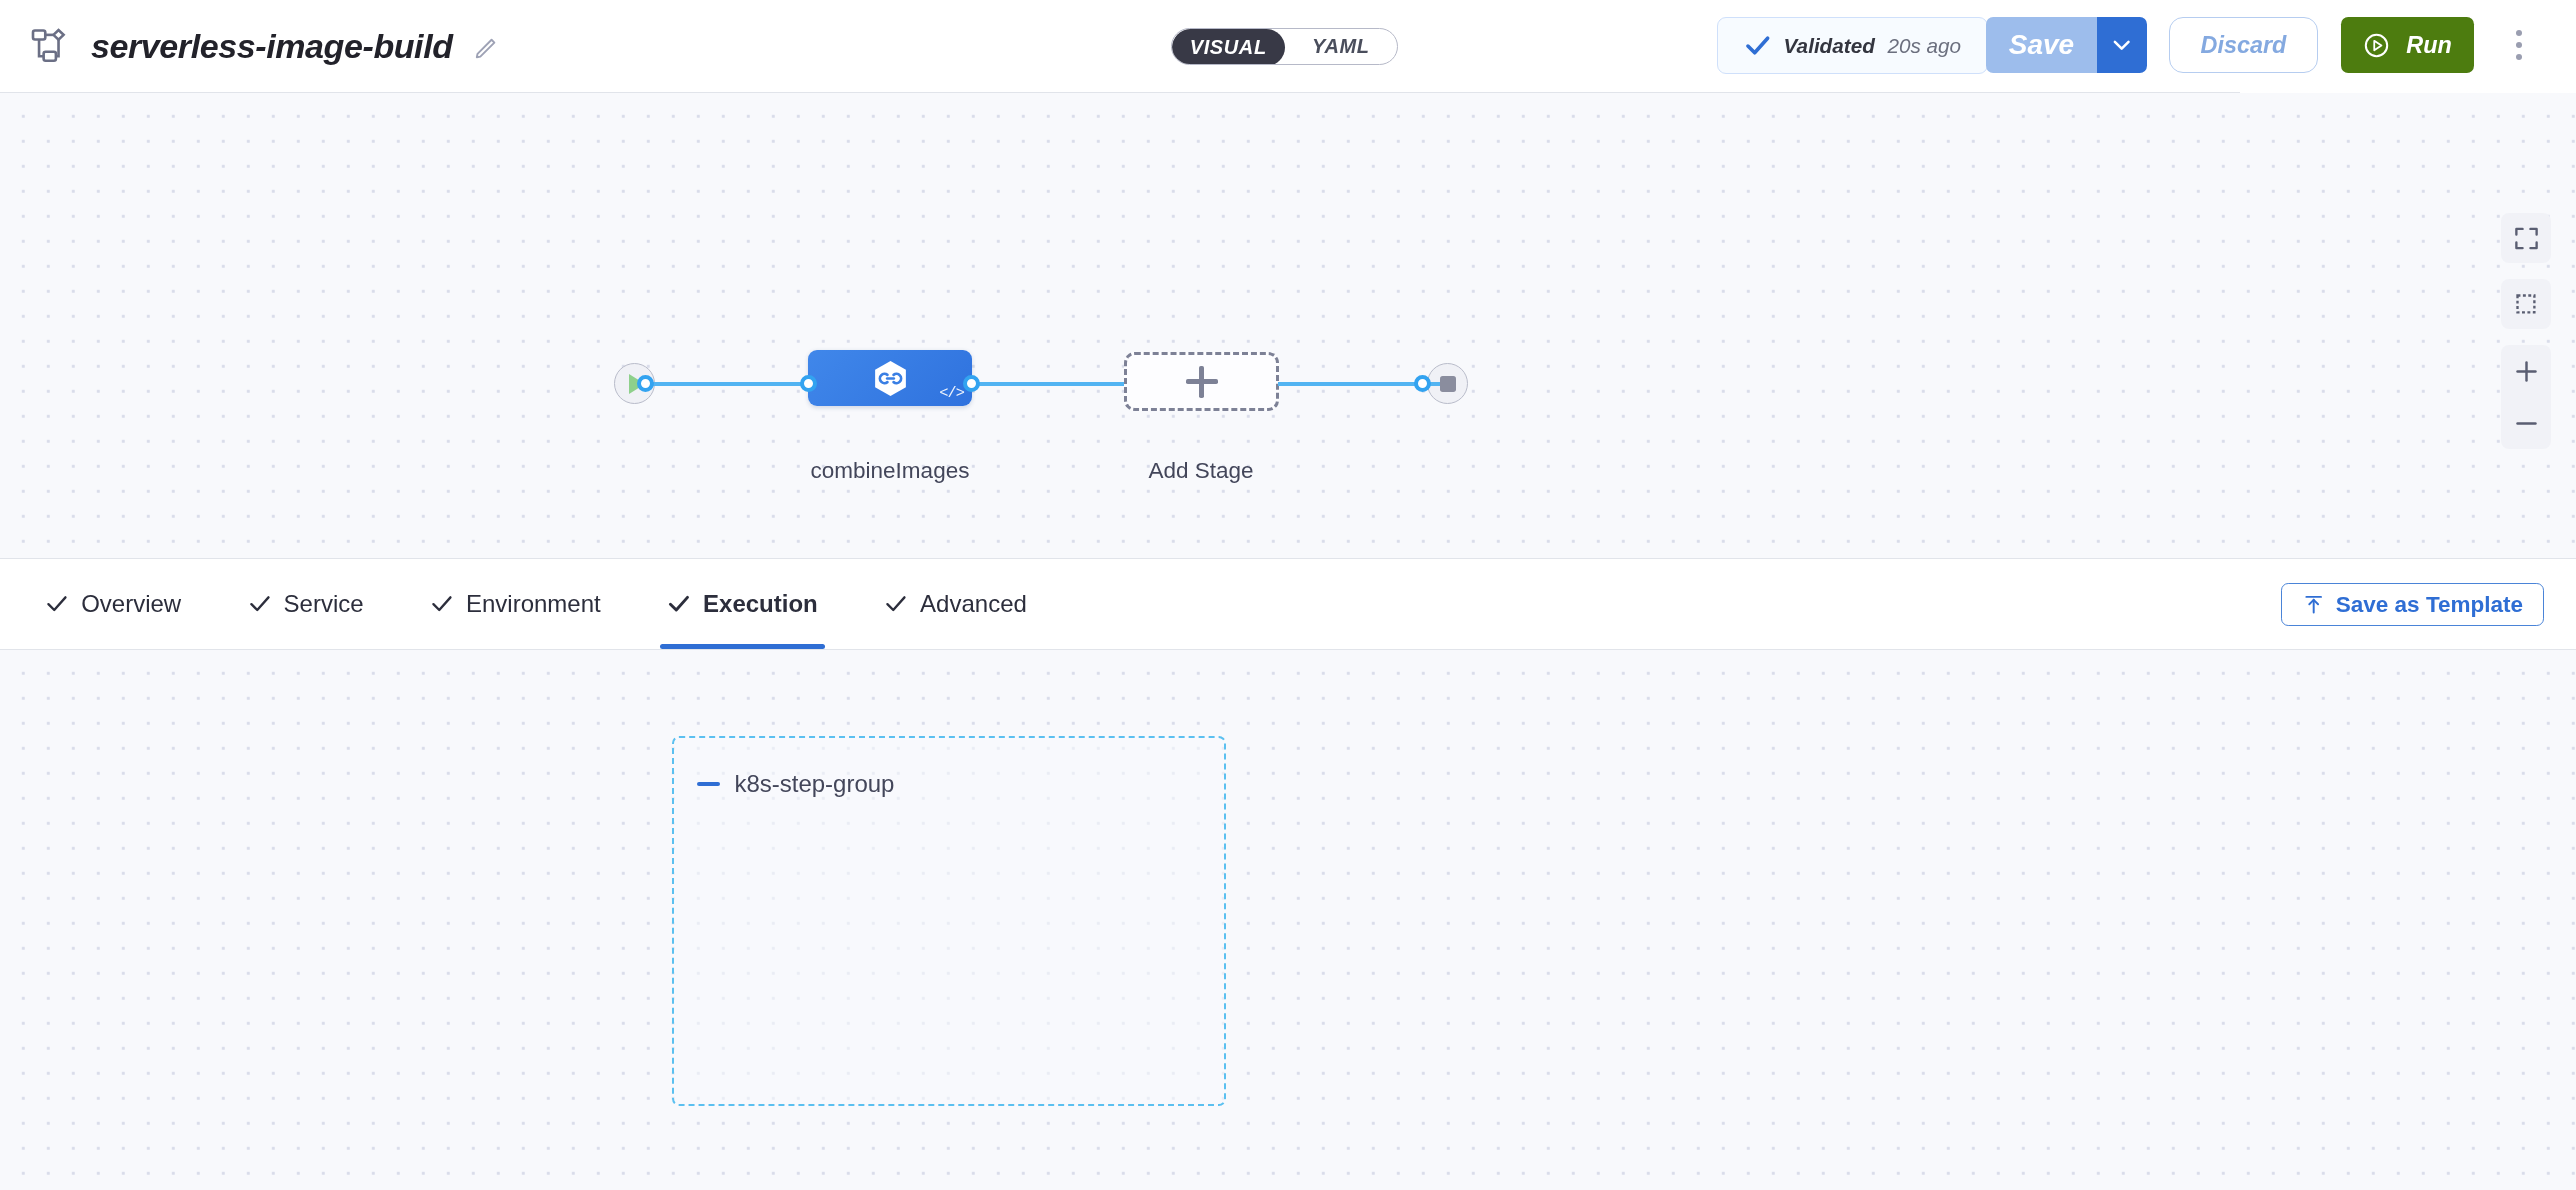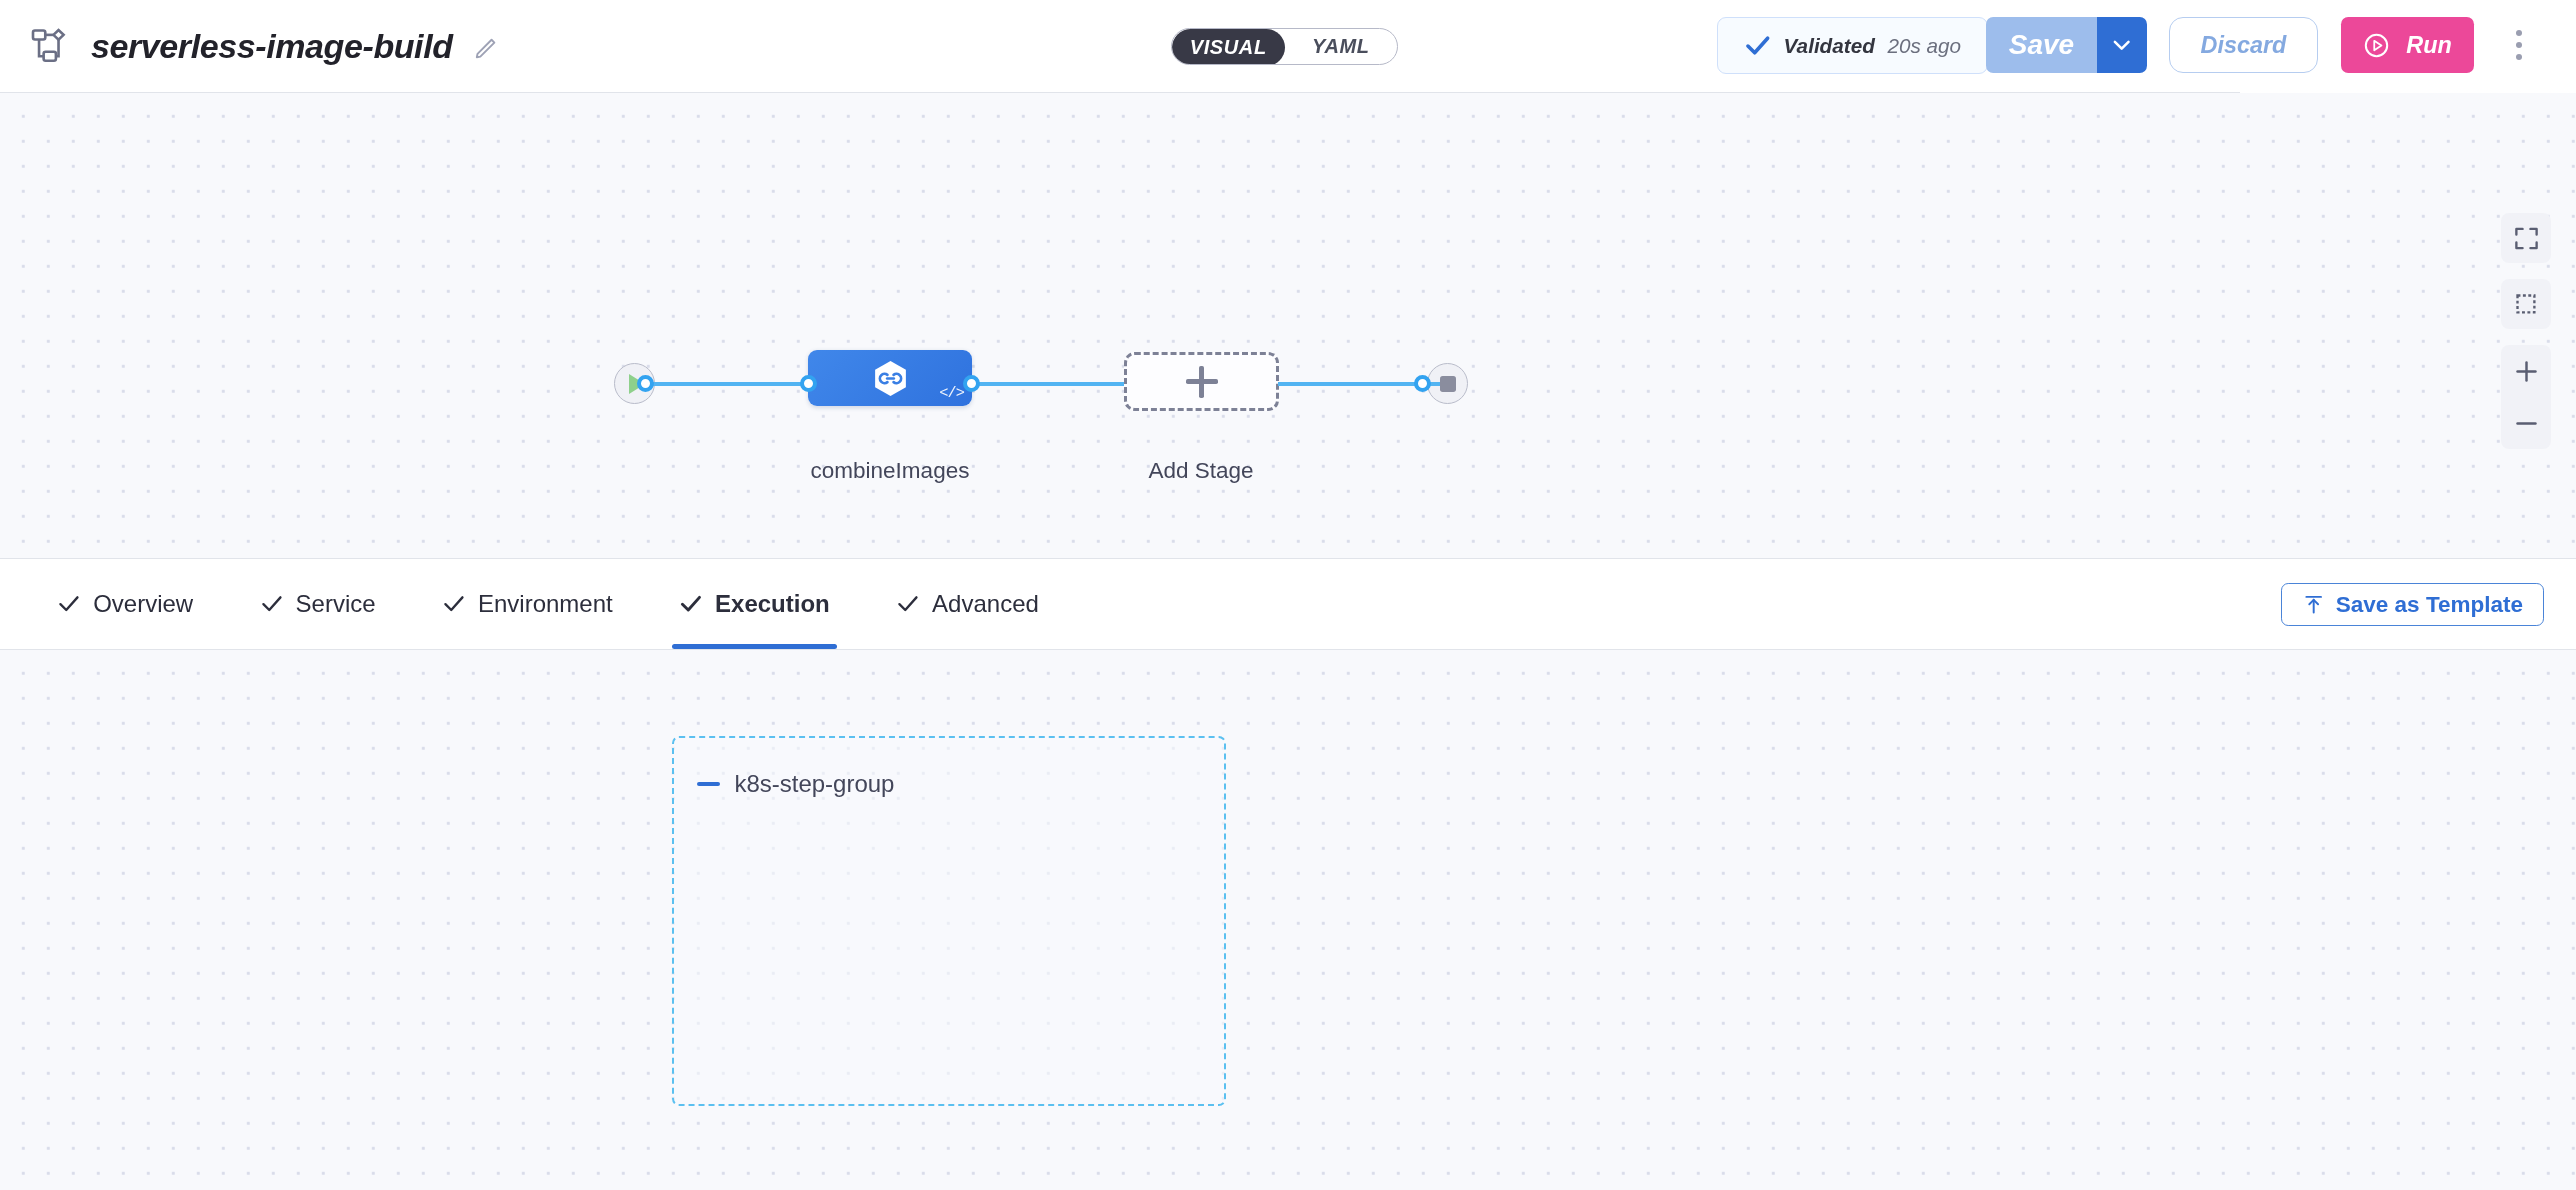--- a/index.html
+++ b/index.html
@@ -74,21 +74,21 @@
     position: absolute; left: 2169px; top: 17px;
     width: 149px; height: 56px;
     border: 0.9px solid #b6cdf0; border-radius: 14px; background: #ffffff;
     color: #84a9e0; font-size: 23.4px; font-weight: 700;
     display: flex; align-items: center; justify-content: center; cursor: pointer;
   }
 
   .run-btn {
     position: absolute; left: 2341px; top: 17px;
     width: 133px; height: 56px;
-    background: #ec4899; border-radius: 7.2px;
+    background: #4d7c0f; border-radius: 7.2px;
     display: flex; align-items: center; justify-content: center; gap: 16px;
     color: #ffffff; font-size: 23.4px; font-weight: 700; cursor: pointer;
   }
   .play-circle { width: 27px; height: 27px; display: block; }
 
   .kebab {
     position: absolute; left: 2499px; top: 25px;
     width: 40px; height: 40px; display: flex; flex-direction: column;
     align-items: center; justify-content: center; gap: 5.4px; cursor: pointer;
   }
@@ -172,21 +172,21 @@
     cursor: pointer;
   }
   .ico { width: 27px; height: 27px; display: block; }
 
   
   .tabbar {
     position: absolute; left: 0; top: 558px; width: 2576px; height: 92px;
     background: #ffffff; border-top: 0.9px solid #e1e4ea; border-bottom: 0.9px solid #e1e4ea;
     display: flex; align-items: center;
   }
-  .tabs { display: flex; align-items: center; height: 100%; padding-left: 50px; gap: 52px; }
+  .tabs { display: flex; align-items: center; height: 100%; padding-left: 38px; gap: 52px; }
   .tab {
     position: relative; height: 100%; display: flex; align-items: center; gap: 12.6px;
     padding: 0 7.2px; cursor: pointer;
     font-size: 24px; color: #2c2e3c;
   }
   .tab.active { font-weight: 700; }
   .tab.active::after {
     content: ""; position: absolute; left: 0; right: 0; bottom: 0;
     height: 5.4px; background: #2f6ed4; border-radius: 2.7px;
   }

